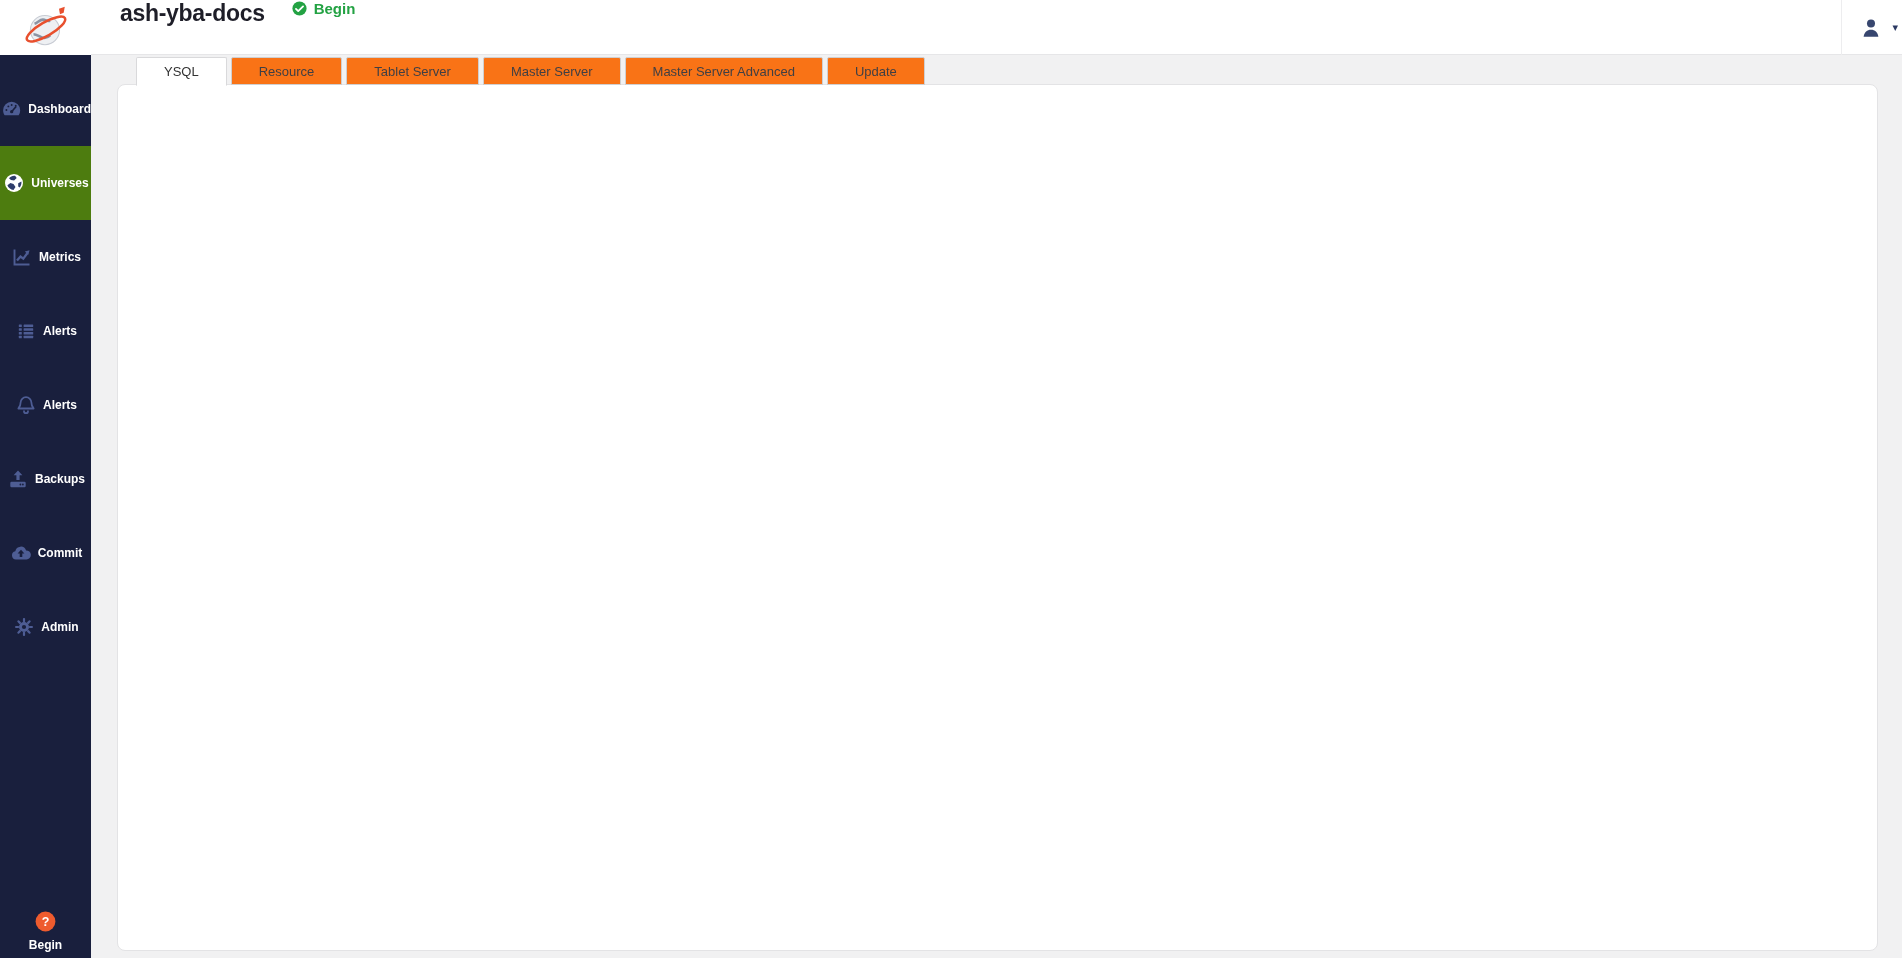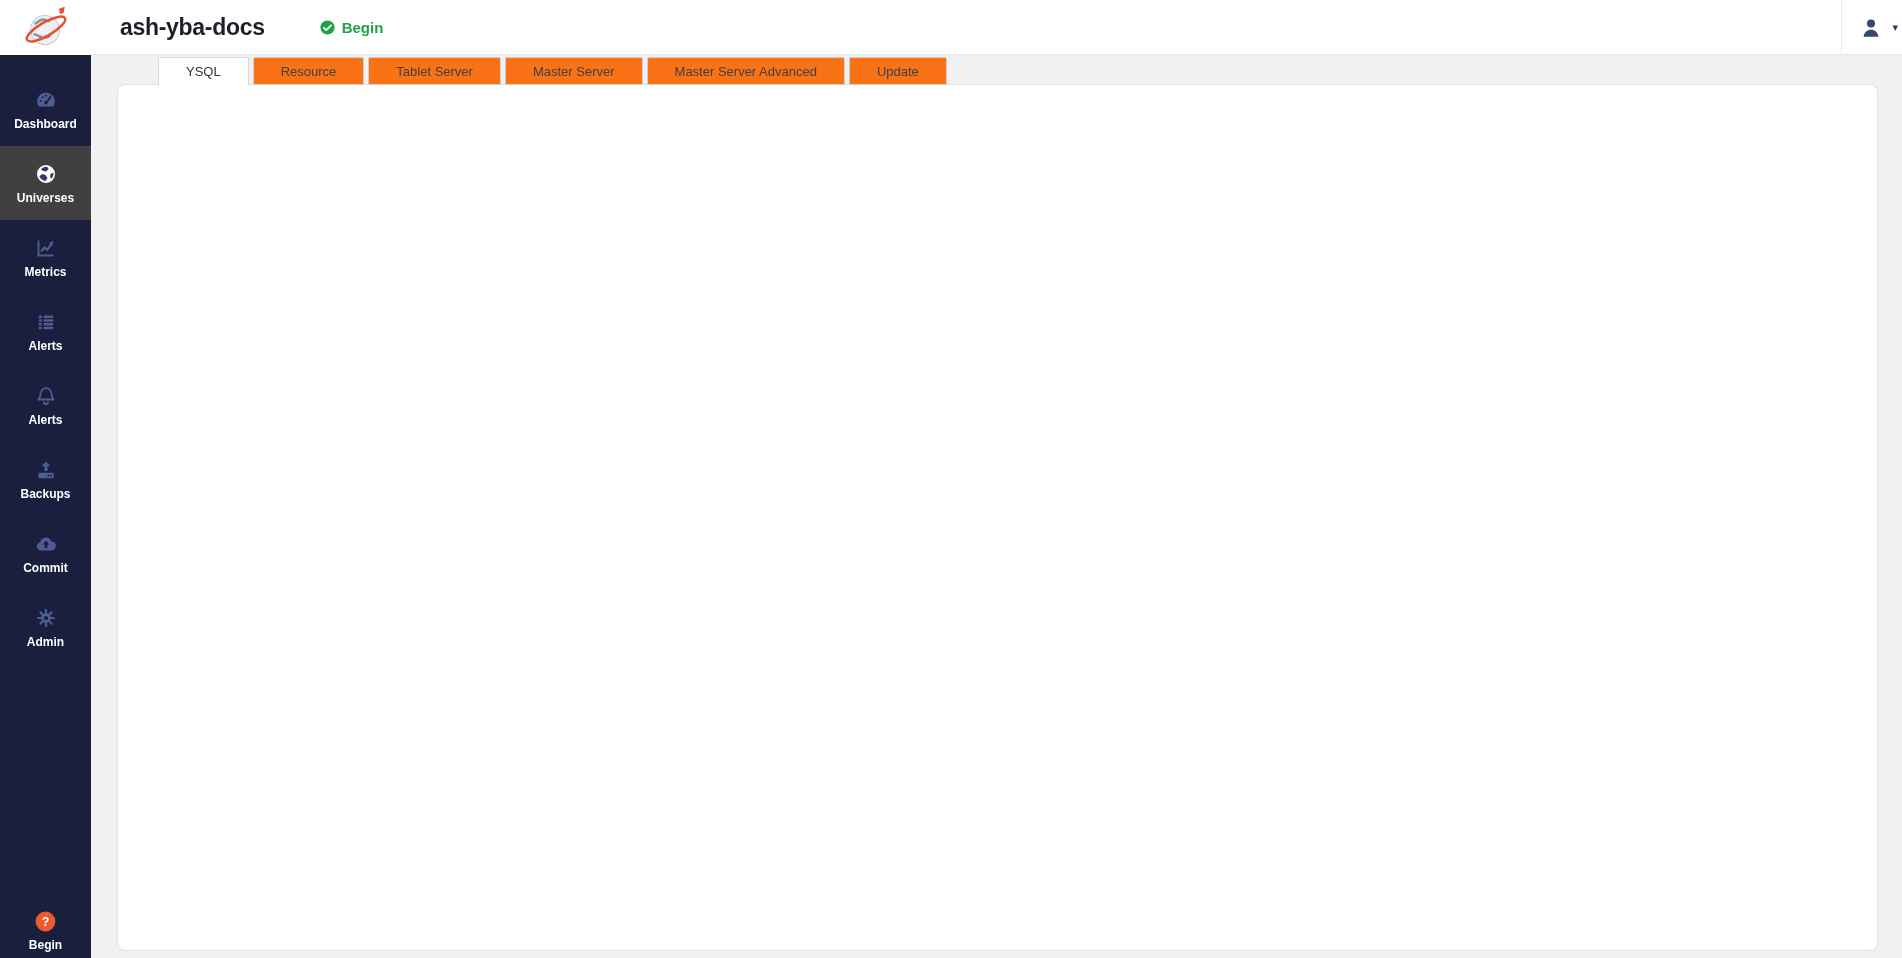--- a/index.html
+++ b/index.html
@@ -1,43 +1,43 @@
 <!DOCTYPE html>
 <html><head>
 <meta charset="utf-8">
 <style>
   * { margin:0; padding:0; box-sizing:border-box; }
   html,body { width:1902px; height:958px; overflow:hidden; }
   body { font-family:"Liberation Sans","DejaVu Sans",sans-serif; background:#f1f1f2; position:relative; }
 
   
   .header { position:absolute; left:91px; top:0; right:0; height:55px; background:#fff;
-            border-bottom:1px solid #e6e6e8; display:flex; align-items:center; padding-left:29px; z-index:20;gap:28px; }
+            border-bottom:1px solid #e6e6e8; display:flex; align-items:flex-start; padding-left:29px; z-index:20; }
   .app-title { font-size:23px; font-weight:700; color:#1e1e28; letter-spacing:-0.3px; }
   .status-badge { display:flex; align-items:center; gap:6px; margin-left:26px; color:#23a243; font-weight:700; font-size:15px; }
   .header-right { position:absolute; right:0; top:0; height:55px; display:flex; align-items:center; gap:8px;
                   border-left:1px solid #ededef; padding:0 4px 0 16px; }
   .caret { font-size:11px; color:#2c3a63; }
 
   
   .sidebar { position:absolute; left:0; top:0; width:91px; height:958px; background:#191f3d; z-index:30; }
   .logo-tile { width:91px; height:55px; background:#fff; display:flex; align-items:center; justify-content:center; }
   .nav { position:absolute; top:72px; left:0; right:0; }
-  .nav-item { height:74px; display:flex; flex-direction:column; align-items:center; justify-content:center; gap:5px; cursor:pointer; }
-  .nav-item.active { background:#404040; }
+  .nav-item { height:74px; display:flex; flex-direction:row; align-items:center; justify-content:center; gap:5px; cursor:pointer; }
+  .nav-item.active { background:#4d7c0f; }
   .nav-label { color:#fff; font-size:12px; font-weight:700; }
   .help-item { position:absolute; bottom:6px; left:0; right:0; display:flex; flex-direction:column; align-items:center; gap:4px; cursor:pointer; }
 
   
   .card { position:absolute; left:117px; top:84px; width:1761px; height:867px; background:#fff;
           border:1px solid #e3e3e5; border-radius:8px; z-index:1; }
   .tabbar { position:absolute; left:136px; top:57px; height:28px; display:flex; gap:4px; z-index:5; }
   .tab { height:28px; padding:0 27px; display:flex; align-items:center; justify-content:center; font-size:13px;
          color:#3f3f44; background:#f97316; border:1px solid #cfcfd1; border-radius:2px 2px 0 0; cursor:pointer; white-space:nowrap; }
-  .tab.active { background:#fff; border-color:#d9d9db; border-bottom-color:#fff; height:29px; color:#333;margin-left:22px; }
+  .tab.active { background:#fff; border-color:#d9d9db; border-bottom-color:#fff; height:29px; color:#333; }
 
   
   .panel { position:absolute; width:558px; background:#fff; border:1px solid #dedede; border-radius:2px; }
   .panel-head { position:absolute; left:0; right:0; top:0; height:46px; }
   .panel-title { position:absolute; left:28px; top:20px; font-size:17px; font-weight:400; color:#2b2b2e; }
   .prom-btn { position:absolute; right:15px; top:13px; width:28px; height:28px; cursor:pointer; }
   .chart-svg { position:absolute; left:0; top:45px; }
   .legend { position:absolute; left:0; right:0; bottom:11px; display:flex; justify-content:center; align-items:center; gap:24px; }
   .legend-item { display:flex; align-items:center; gap:8px; font-size:13px; color:#38383c; }
   .swatch { width:27px; height:3px; border-radius:2px; display:inline-block; }

